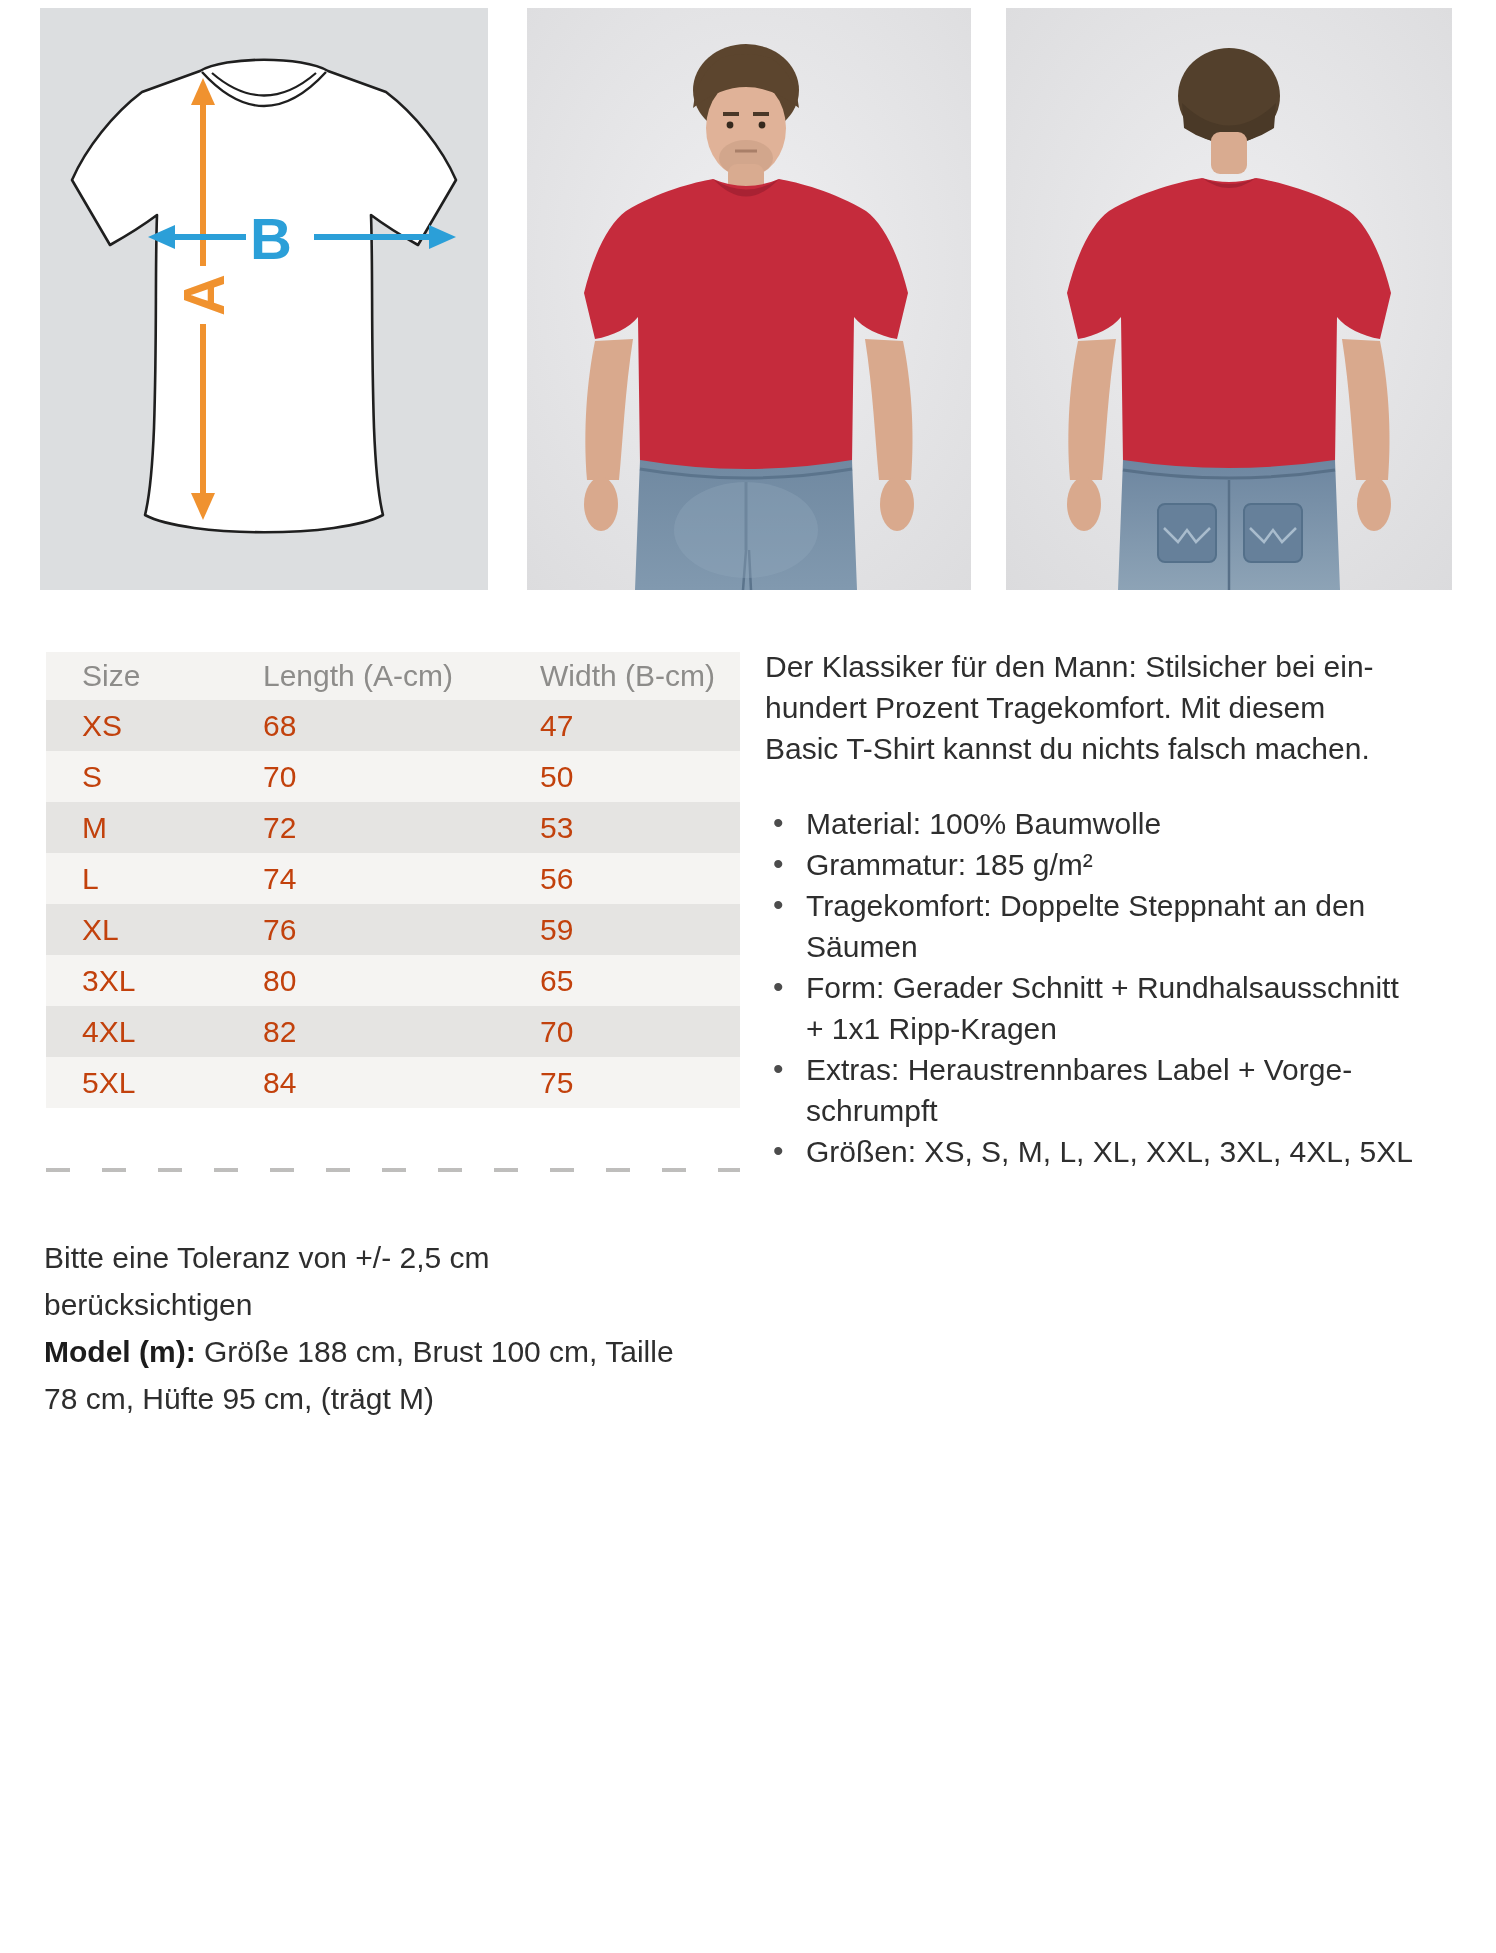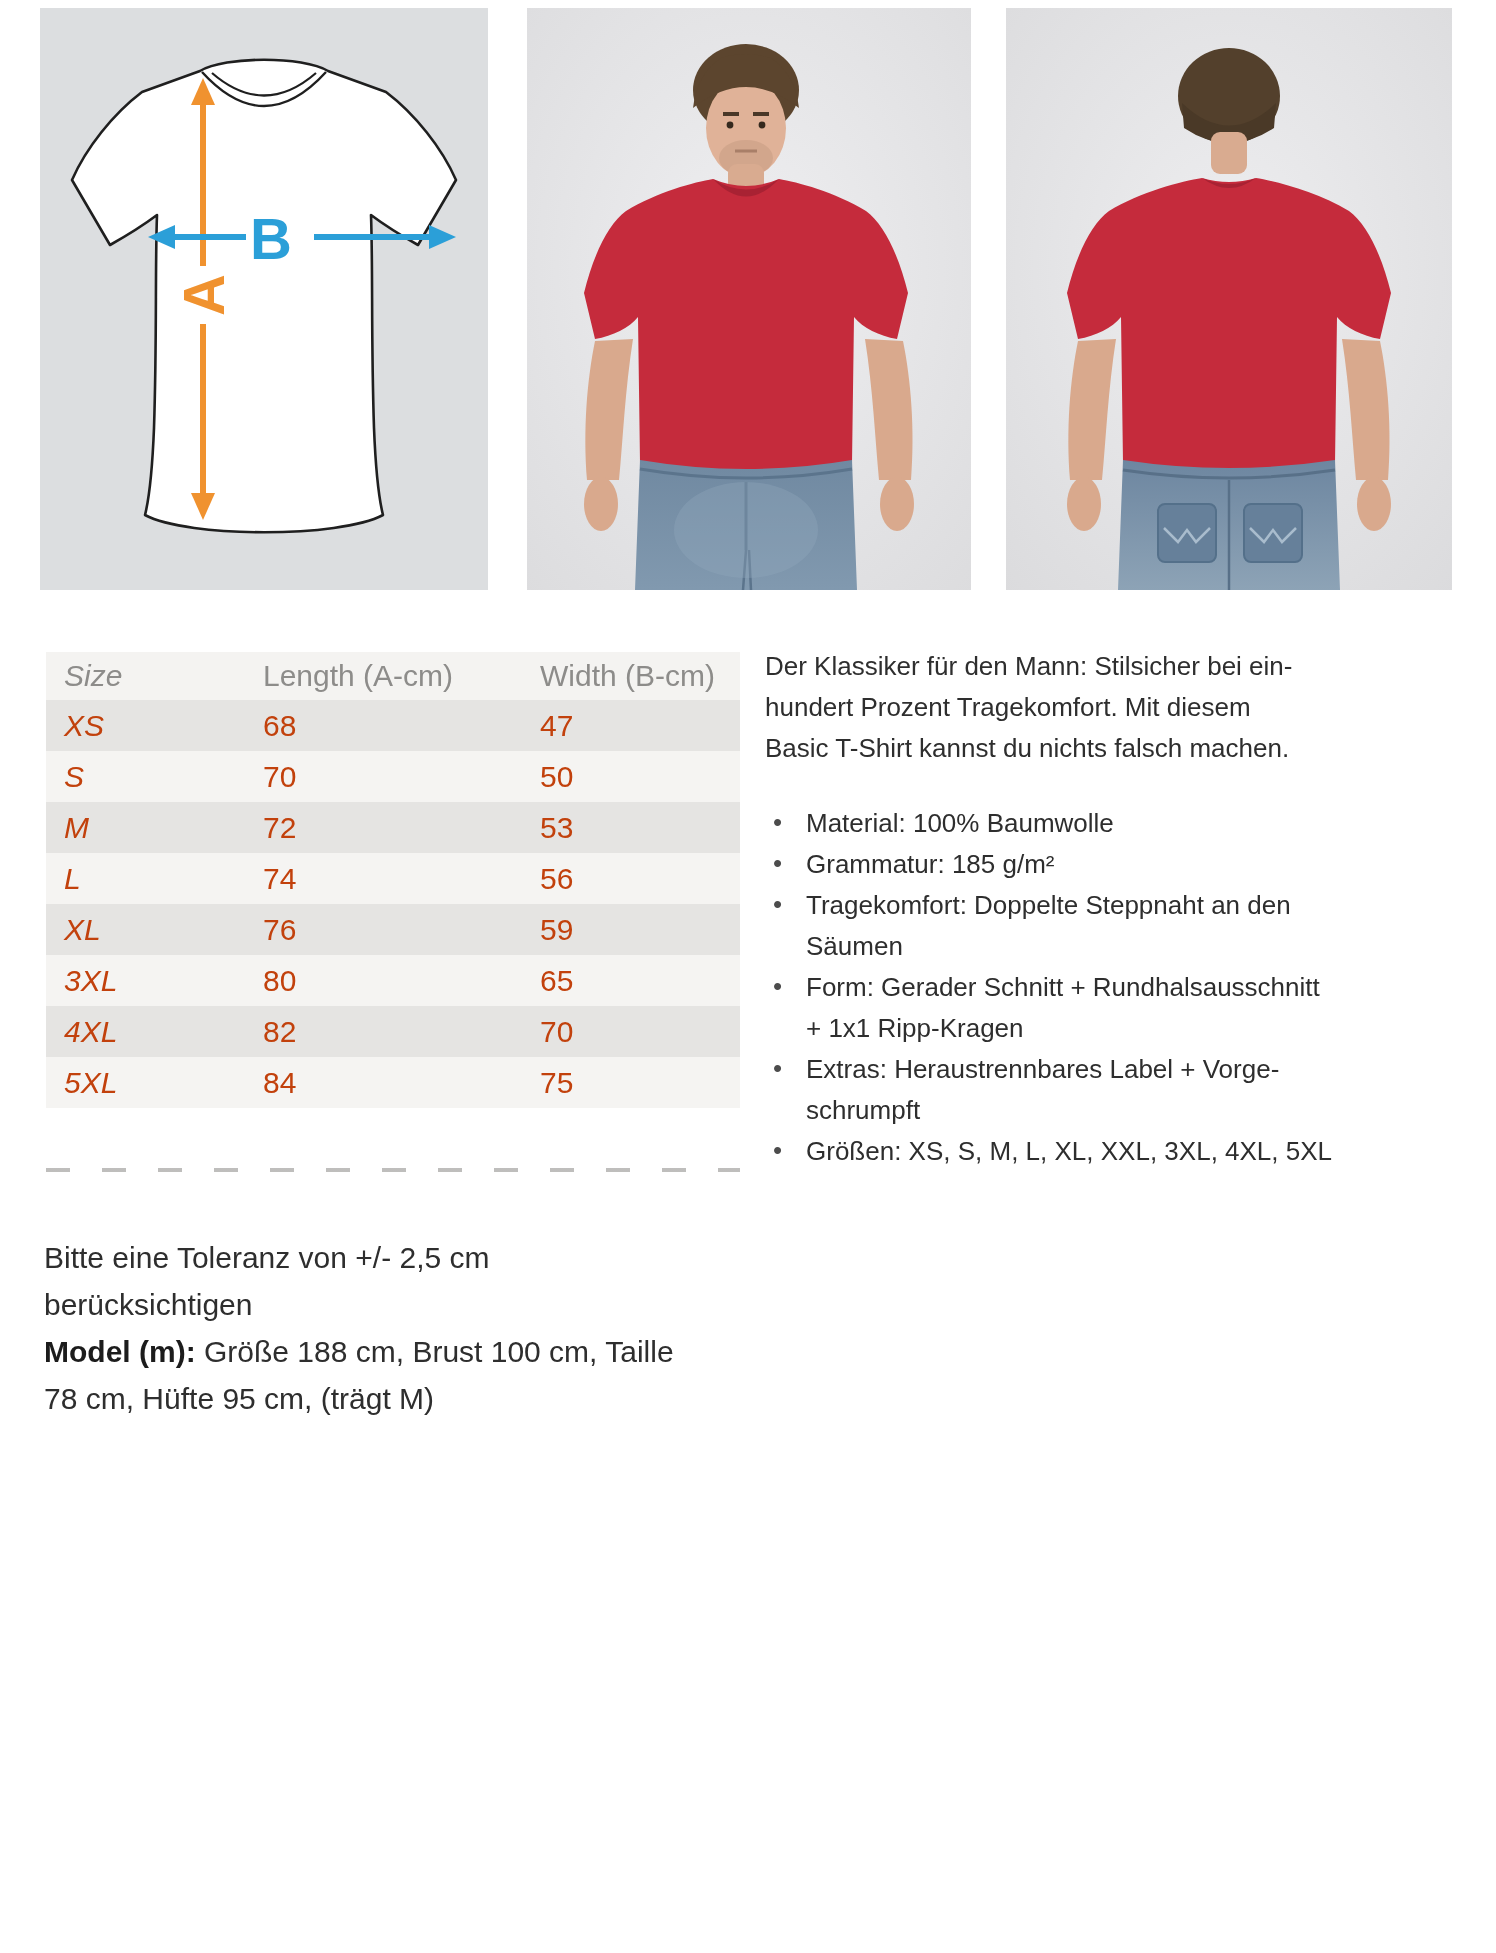--- a/index.html
+++ b/index.html
@@ -16,33 +16,33 @@
   .photo-front { left:527px; width:444px; }
   .photo-back  { left:1006px; width:446px; }
   svg { display:block; }
 
   
   .size-table { left:46px; top:652px; width:694px; font-size:30px; }
   .t-head { display:flex; height:48px; align-items:center; background:#f4f3f1; color:#8d8c8a; }
   .t-rows .t-row { display:flex; height:51px; align-items:center; color:#c2410c; }
   .t-rows .t-row:nth-child(odd)  { background:#e5e4e2; }
   .t-rows .t-row:nth-child(even) { background:#f5f4f2; }
-  .c1 { width:217px; padding-left:18px; box-sizing:border-box;font-style:italic; }
+  .c1 { width:217px; padding-left:36px; box-sizing:border-box; }
   .c2 { width:277px; }
   .c3 { flex:1; }
 
   
   .clip-dashes {
     left:46px; top:1168px; width:694px; height:4px;
     background:repeating-linear-gradient(90deg,#a9a8a6 0 24px, transparent 24px 56px);
     opacity:.75;
   }
 
   
-  .desc { left:765px; top:646px; width:650px; font-size:26px; line-height:41px; color:#2e2e2e; }
+  .desc { left:765px; top:646px; width:650px; font-size:30px; line-height:41px; color:#2e2e2e; }
   .bullet-list { margin-top:34px; }
   .bullet { position:relative; padding-left:41px; }
   .bullet .dot { position:absolute; left:8px; top:-1px; color:#4c4c4c; }
 
   
   .notes { left:44px; top:1234px; width:640px; font-size:30px; line-height:47px; color:#2e2e2e; }
   .notes .bold { font-weight:bold; color:#1c1c1c; }
 </style>
 </head>
 <body>

